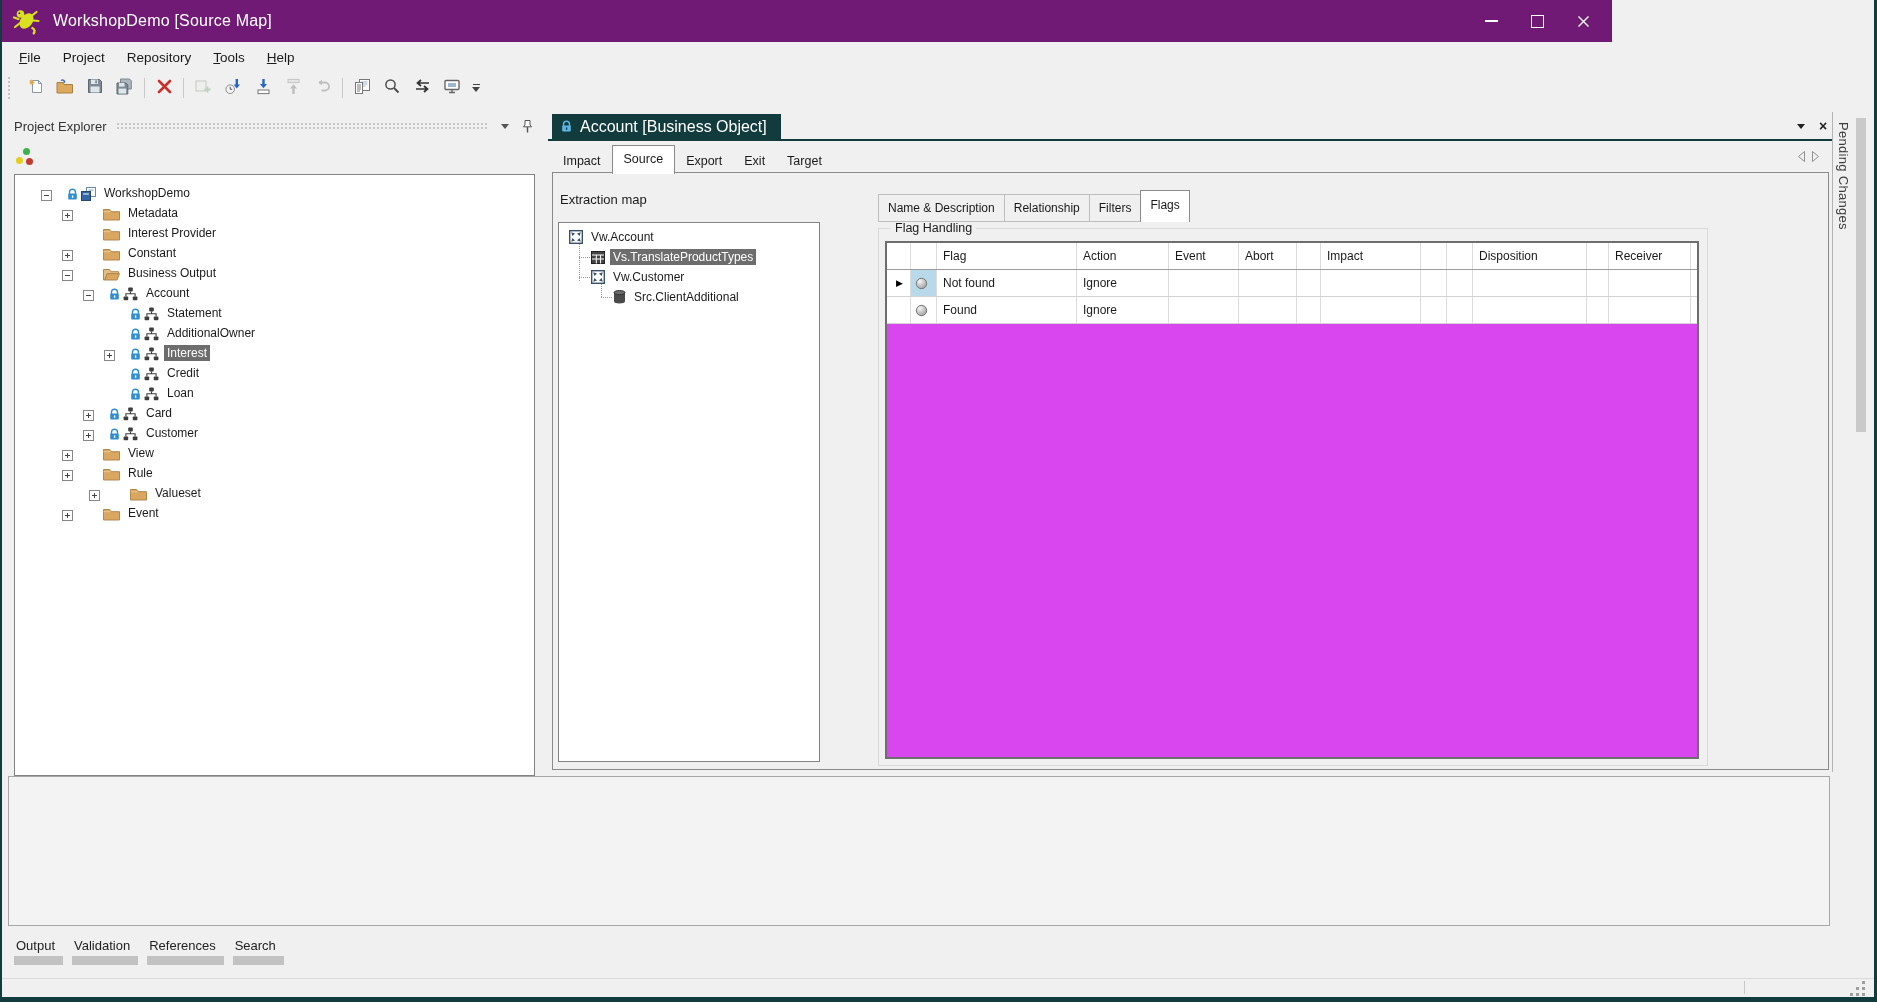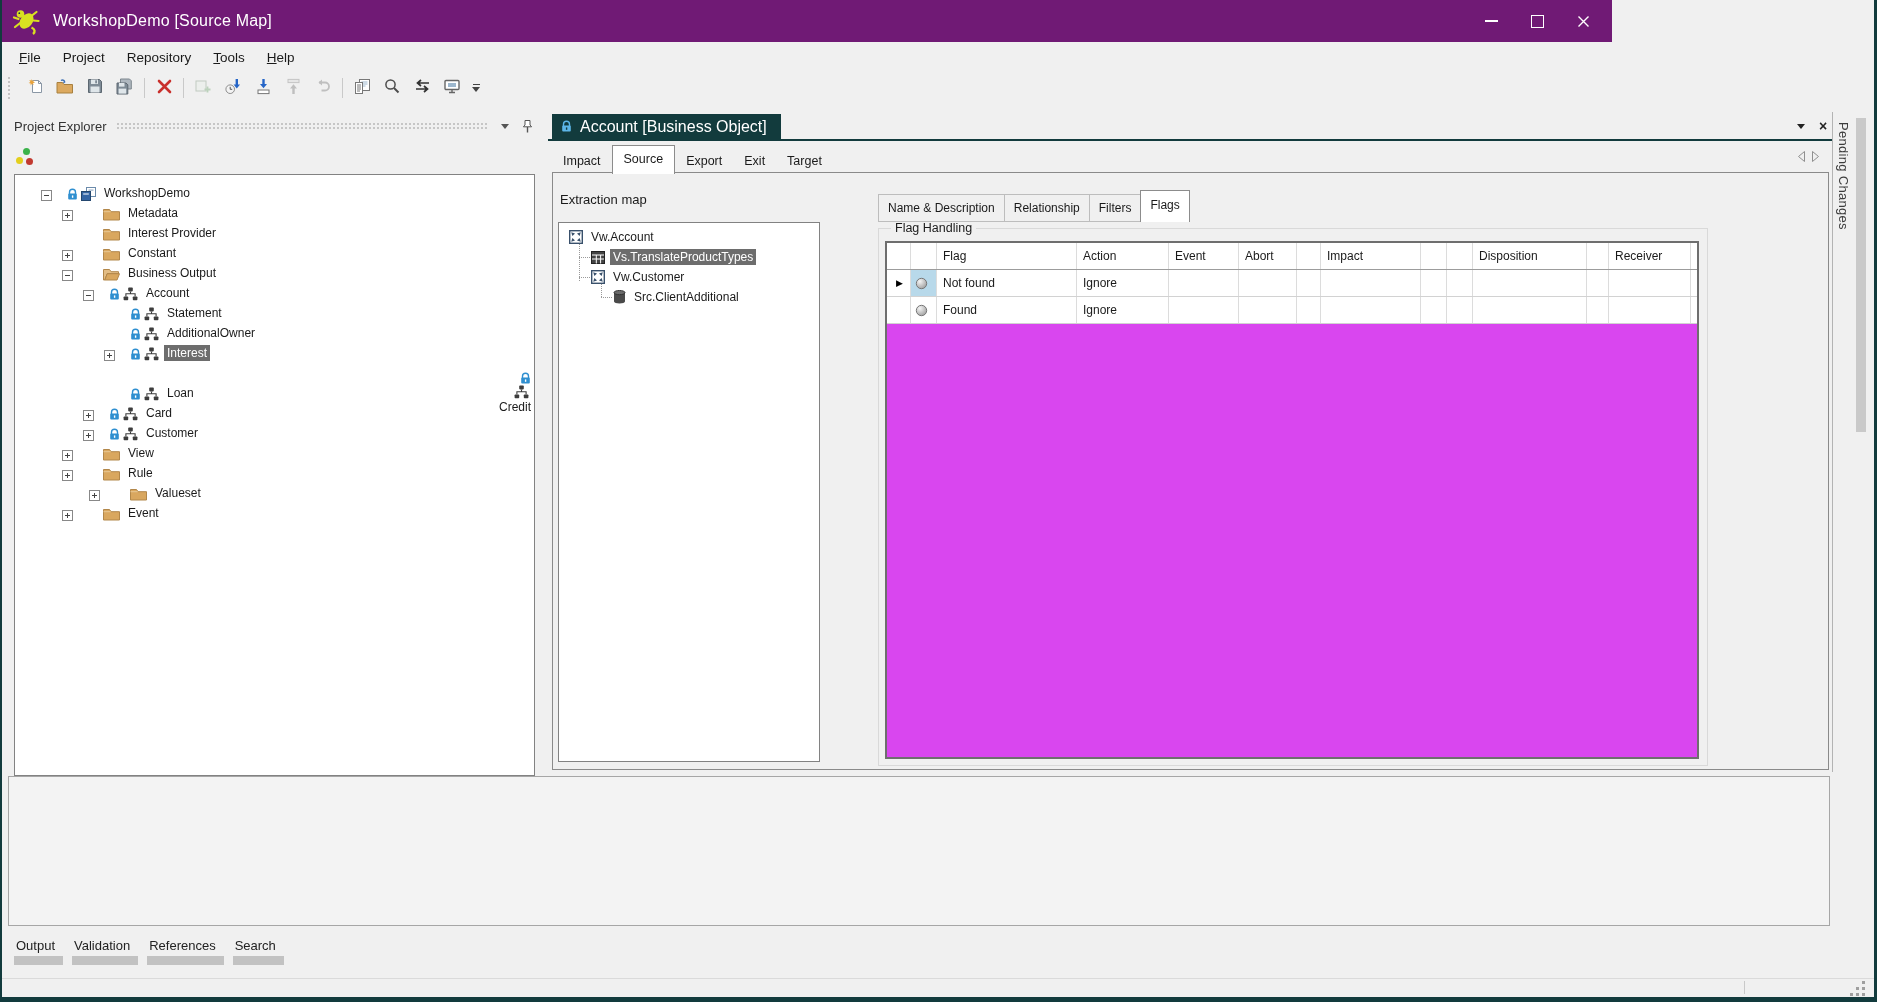--- a/index.html
+++ b/index.html
@@ -428,21 +428,21 @@
           <g fill="#3d3d3d">
             <rect x="5.2" y="0.6" width="4.6" height="3.8" rx="0.8"></rect>
             <rect x="0.6" y="9.4" width="4.6" height="3.8" rx="0.8"></rect>
             <rect x="9.8" y="9.4" width="4.6" height="3.8" rx="0.8"></rect>
           </g>
           <path d="M7.5 4.4v2.4M2.9 9.4V6.8h9.2v2.6" fill="none" stroke="#3d3d3d" stroke-width="1.1"></path>
         </svg>
       </span>
       <span class="tlabel sel">Interest</span>
     </div>
-    <div class="trow" style="padding-left: 89px; flex-direction: column;">
+    <div class="trow" style="padding-left: 89px;">
       <span class="expander none"></span>
       <span class="icon lock">
         <svg width="13" height="13" viewBox="0 0 13 13">
           <path d="M3.5 6V4.2a3 3 0 0 1 6 0V6" fill="none" stroke="#2f8fd0" stroke-width="1.4"></path>
           <rect x="2.2" y="5.6" width="8.6" height="6" rx="1" fill="#2f8fd0"></rect>
           <rect x="5.9" y="7.4" width="1.4" height="2.4" fill="#fff"></rect>
         </svg>
       </span>
       <span class="icon business-object">
         <svg width="15" height="14" viewBox="0 0 15 14">

